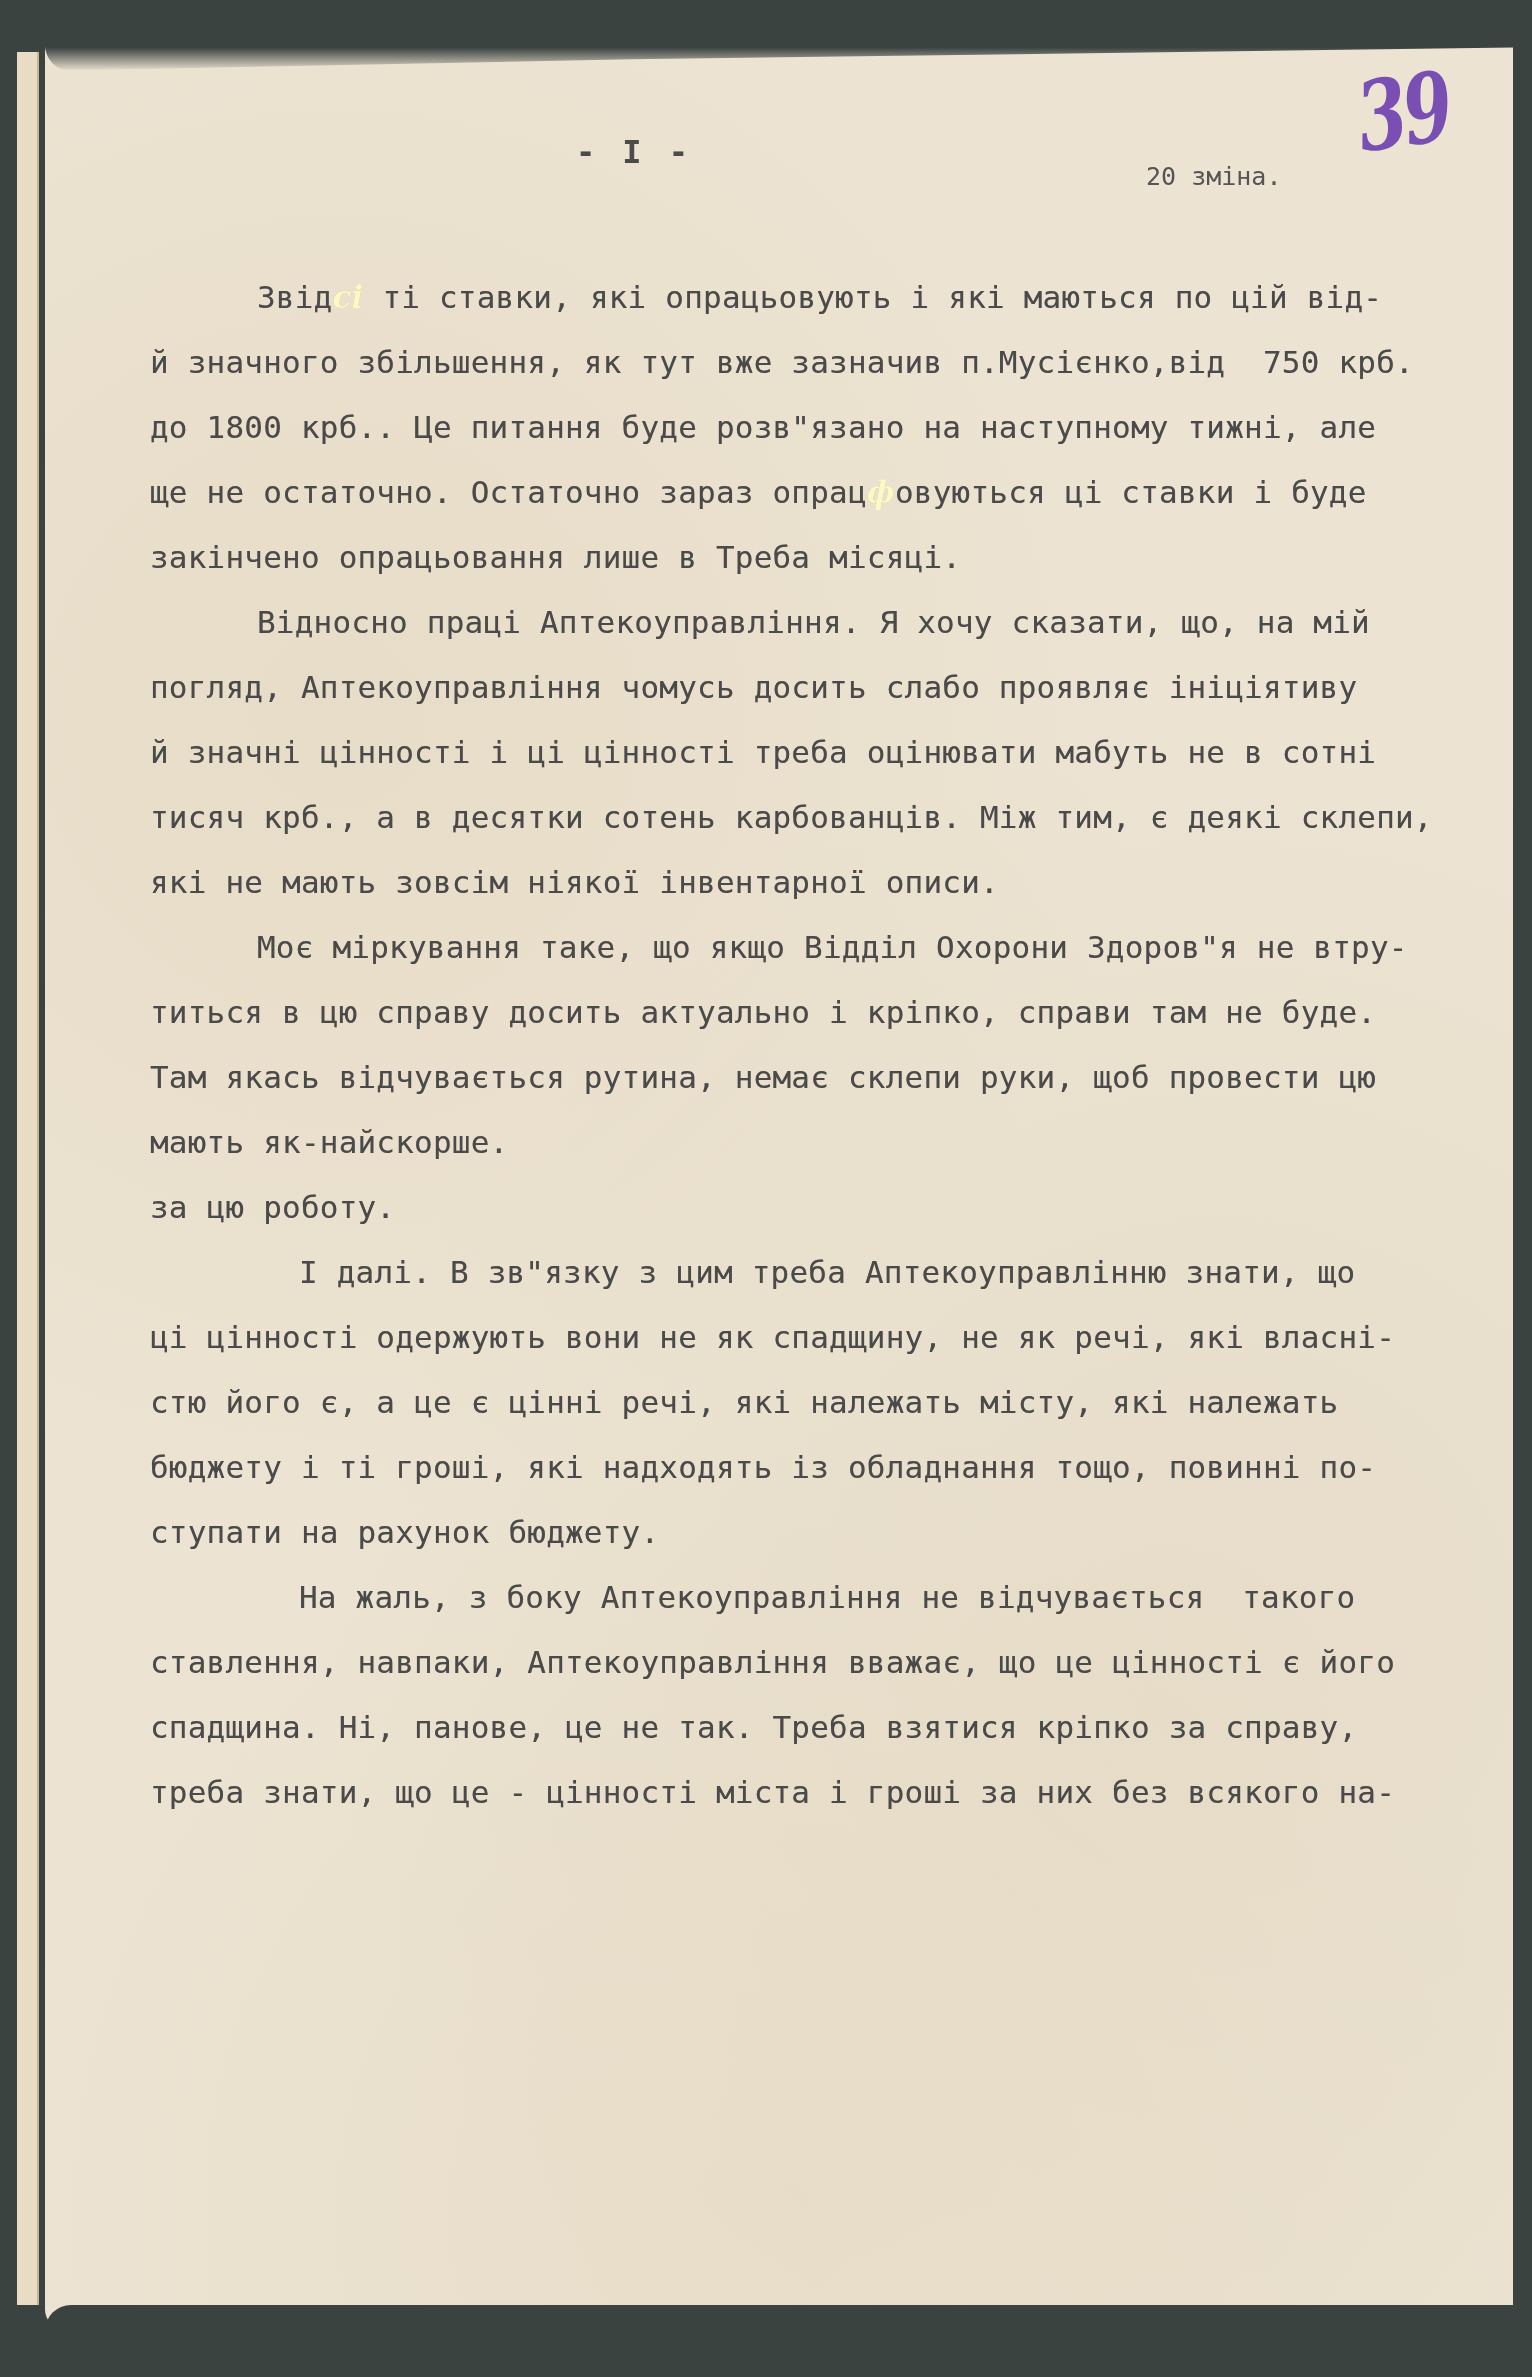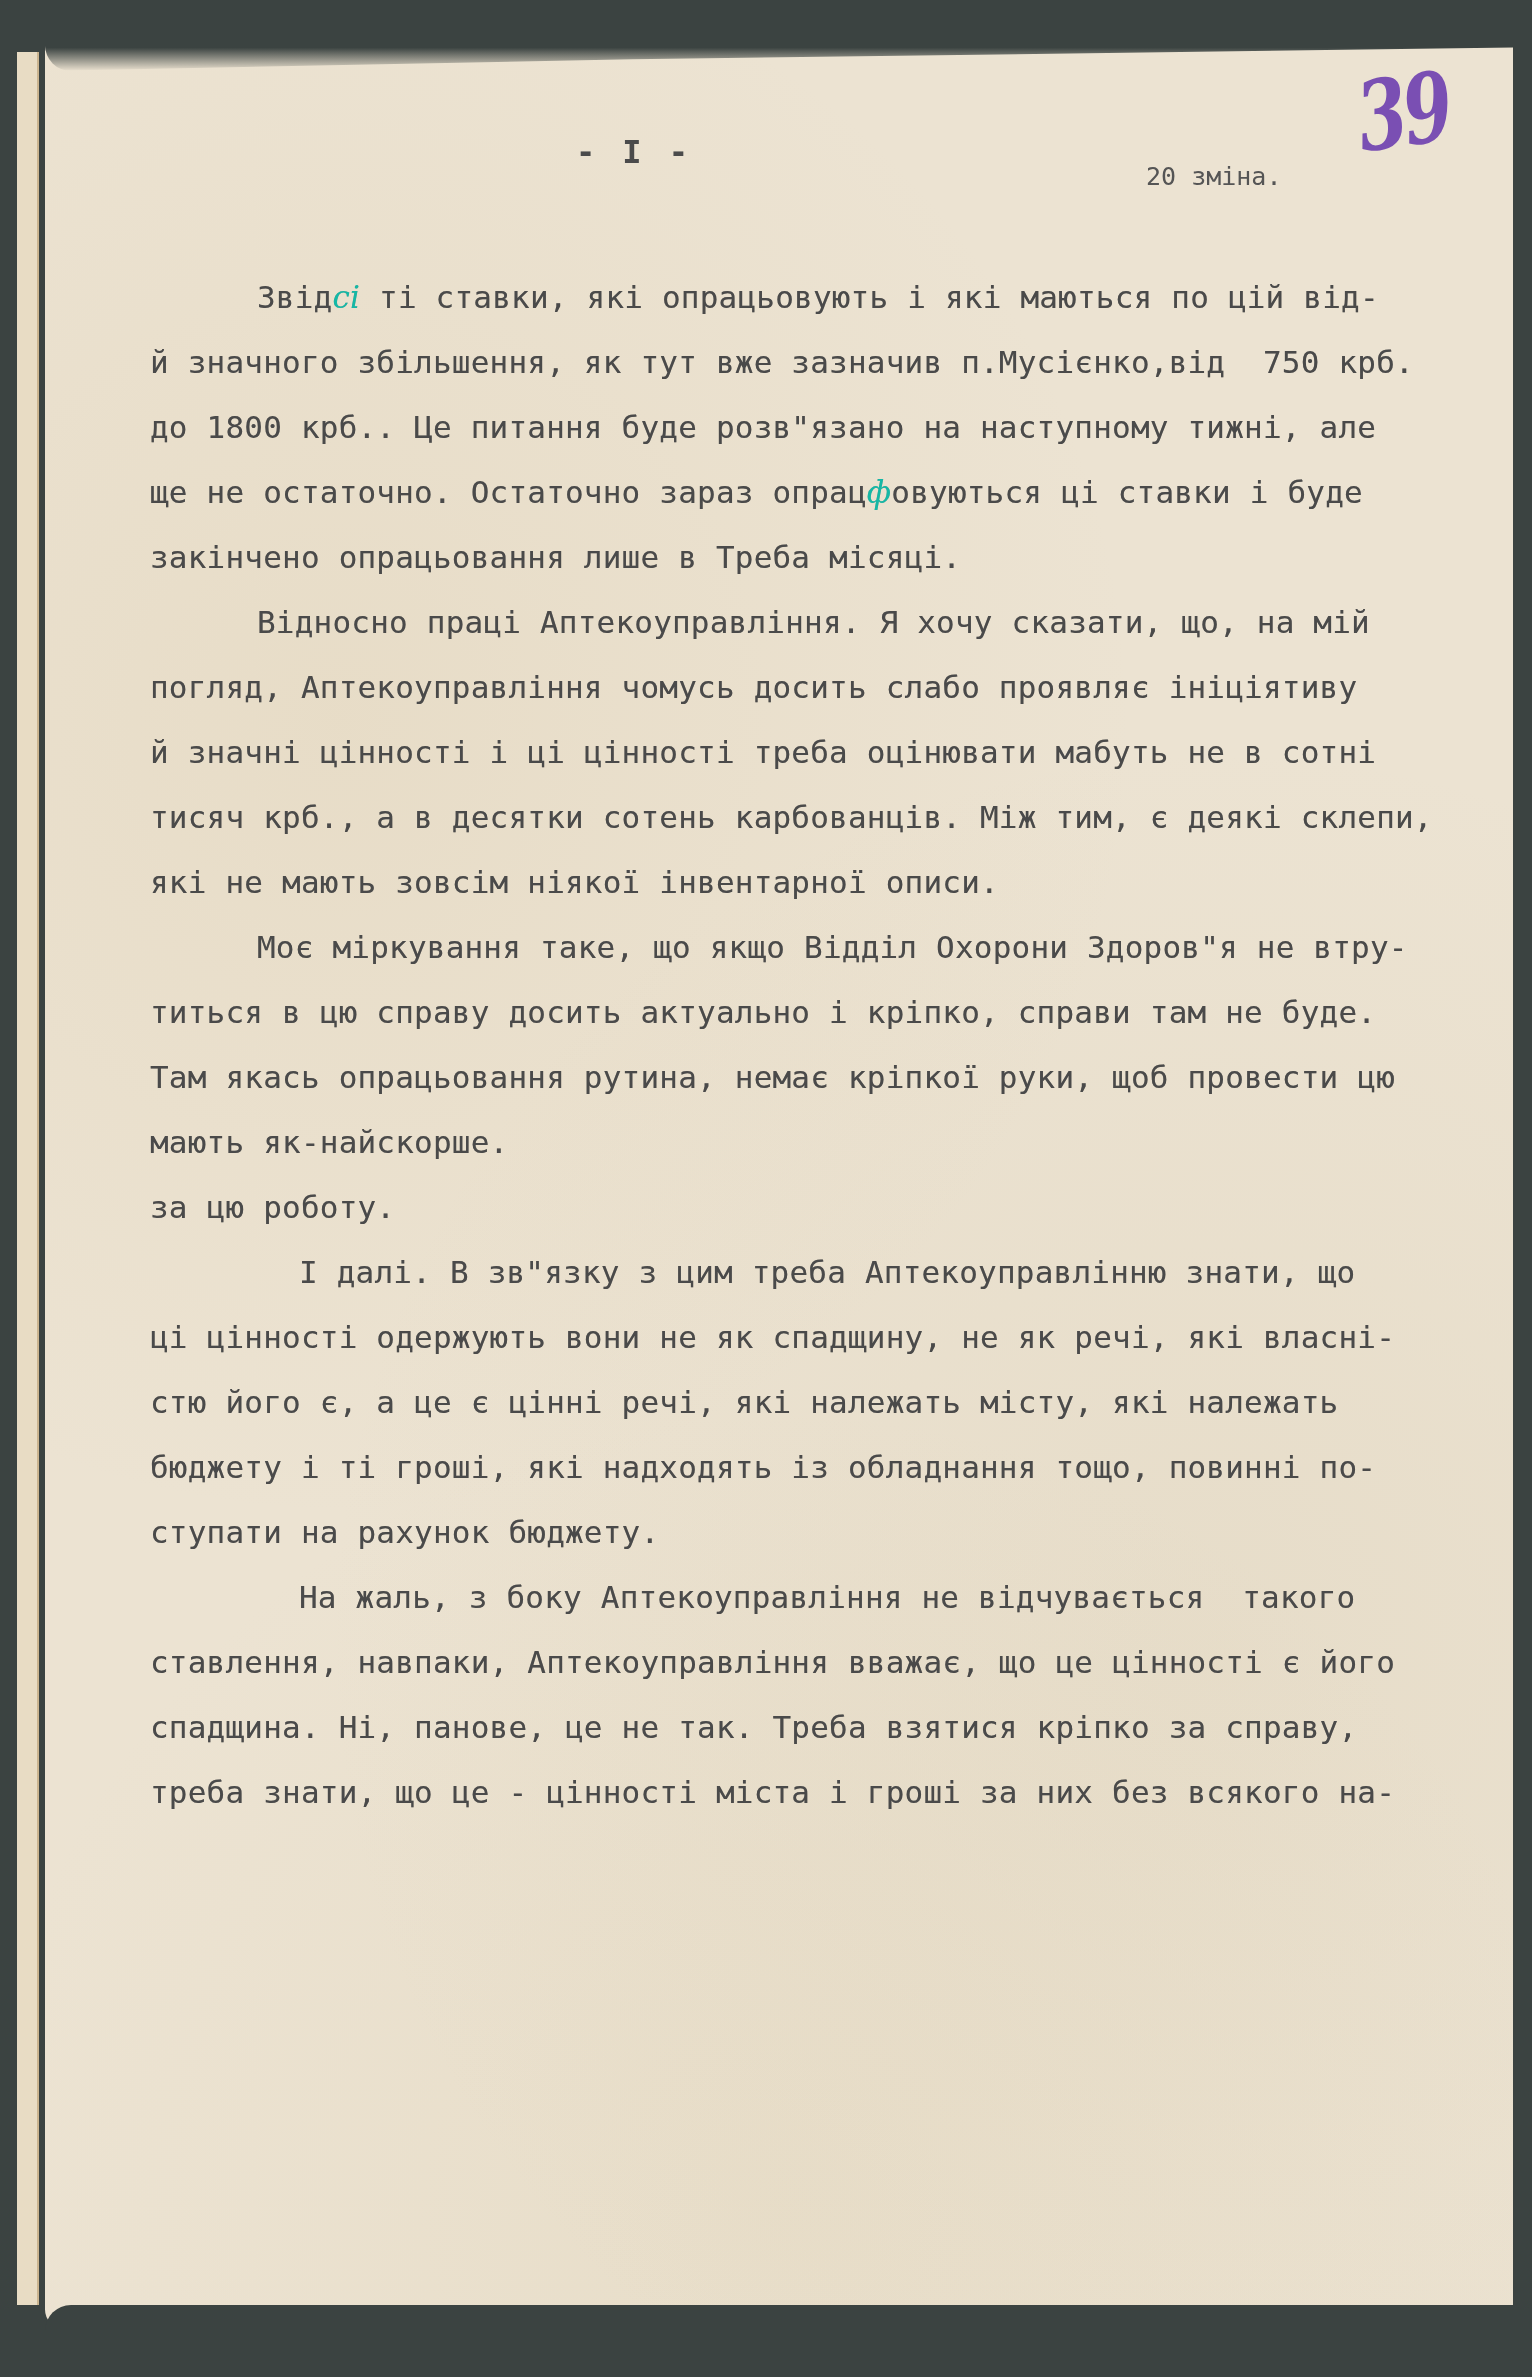--- a/index.html
+++ b/index.html
@@ -100,24 +100,24 @@
       height: 65px;
       text-shadow: 0 0 0.6px rgba(60,60,60,0.35);
     }
     .indent {
       padding-left: 107px;
     }
     .indent-big {
       padding-left: 149px;
     }
     .hw {
-      color: #14b8a6;
+      color: #fef9c3;
       font-family: "DejaVu Serif", serif;
       font-style: italic;
-      font-weight: normal;
+      font-weight: bold;
     }
     .bottom-shadow {
       position: absolute;
       left: 45px;
       top: 2305px;
       width: 1468px;
       height: 73px;
       background: #3b4341;
       border-top-left-radius: 26px;
     }
@@ -151,21 +151,21 @@
     <span class="line indent">Відносно праці Аптекоуправління. Я хочу сказати, що, на мій</span>
     <span class="line">погляд, Аптекоуправління чомусь досить слабо проявляє ініціятиву</span>
     <span class="line">й значні цінності і ці цінності треба оцінювати мабуть не в сотні</span>
     <span class="line">тисяч крб., а в десятки сотень карбованців. Між тим, є деякі склепи,</span>
     <span class="line">які не мають зовсім ніякої інвентарної описи.</span>
   </div>
 
   <div>
     <span class="line indent">Моє міркування таке, що якщо Відділ Охорони Здоров"я не втру-</span>
     <span class="line">титься в цю справу досить актуально і кріпко, справи там не буде.</span>
-    <span class="line">Там якась опрацьовання рутина, немає кріпкої руки, щоб провести цю</span>
+    <span class="line">Там якась відчувається рутина, немає склепи руки, щоб провести цю</span>
     <span class="line">мають як-найскорше.</span>
   </div>
 
   <div>
     <span class="line">за цю роботу.</span>
   </div>
 
   <div>
     <span class="line indent-big">І далі. В зв"язку з цим треба Аптекоуправлінню знати, що</span>
     <span class="line">ці цінності одержують вони не як спадщину, не як речі, які власні-</span>

